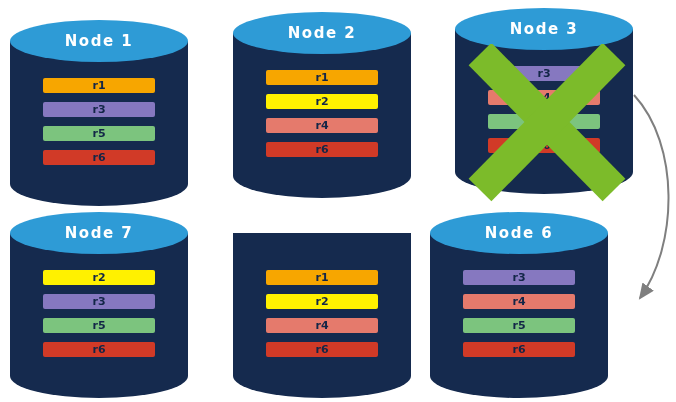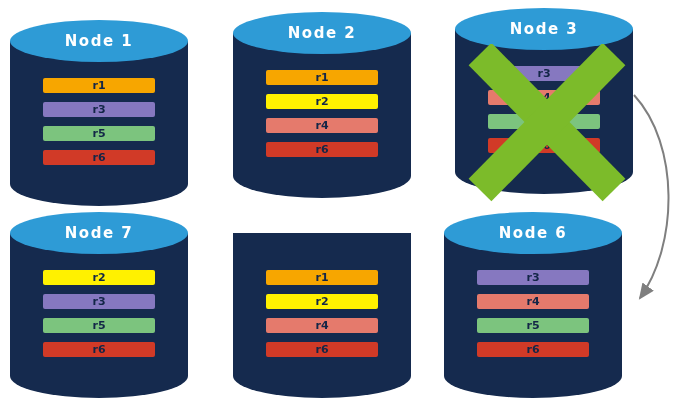--- a/index.html
+++ b/index.html
@@ -123,21 +123,21 @@
   <div class="node" style="left:233px;top:212px">
     <div class="cyl-body"></div>
     <div class="bars">
       <div class="bar" style="background-color: rgb(247, 166, 0);">r1</div>
       <div class="bar" style="background-color: rgb(255, 241, 0);">r2</div>
       <div class="bar" style="background-color: rgb(229, 122, 108);">r4</div>
       <div class="bar" style="background-color: rgb(209, 58, 39);">r6</div>
     </div>
   </div>
 
-  <div class="node" style="left:444px;top:212px">
+  <div class="node" style="left:430px;top:212px">
     <div class="cyl-body"></div>
     <div class="cyl-top">
       <span class="node-label">Node 6</span>
     </div>
     <div class="bars">
       <div class="bar" style="background-color: rgb(134, 120, 192);">r3</div>
       <div class="bar" style="background-color: rgb(229, 122, 108);">r4</div>
       <div class="bar" style="background-color: rgb(124, 196, 126);">r5</div>
       <div class="bar" style="background-color: rgb(209, 58, 39);">r6</div>
     </div>

